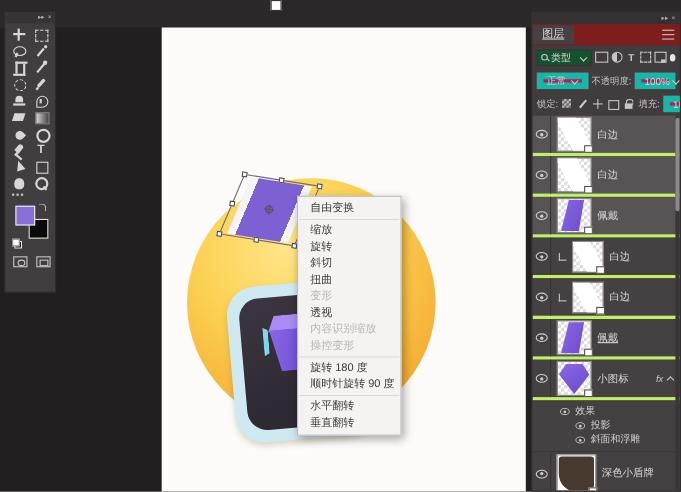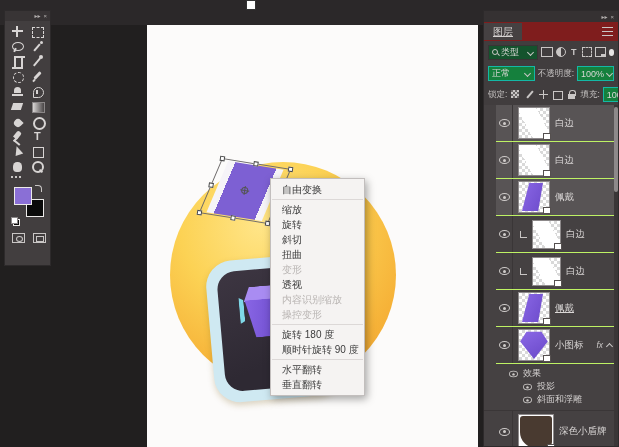--- a/index.html
+++ b/index.html
@@ -135,37 +135,37 @@
   .i-chev::before { content:""; position:absolute; left:1px; top:0; width:4px; height:4px; border-right:1px solid #c9c6c5; border-bottom:1px solid #c9c6c5; transform:rotate(45deg); }
   .fi { width:12px; height:13px; display:flex; align-items:center; justify-content:center; font-size:9px; color:#c9c6c5; position:relative; }
   .fi-img::before { content:""; width:10px; height:8px; border:1px solid #c9c6c5; }
   .fi-adj::before { content:""; width:8px; height:8px; border-radius:50%; background:linear-gradient(90deg,#c9c6c5 50%, transparent 50%); border:1px solid #c9c6c5; }
   .fi-type { font-weight:bold; }
   .fi-shape::before { content:""; width:8px; height:8px; border:1px dashed #c9c6c5; }
   .fi-smart::before { content:""; width:9px; height:8px; border:1px solid #c9c6c5; }
   .fi-smart::after { content:""; position:absolute; right:1px; bottom:2px; width:4px; height:3px; background:#c9c6c5; }
   .fi-pin { margin-left:auto; width:7px; height:7px; border-radius:50%; background:#e8e6e5; }
   .blend-row,.lock-row { height:21px; display:flex; align-items:center; padding:0 4px; gap:3px; }
-  .dd { height:15px; background:#15803d; border:1px solid #14b8a6; font-size:9px; display:flex; align-items:center; padding:0 3px; gap:2px; color:#dad7d6; }
+  .dd { height:15px; background:#be185d; border:6px solid #14b8a6; font-size:9px; display:flex; align-items:center; padding:0 3px; gap:2px; color:#dad7d6; }
   .dd-blend { width:60px; }
   .dd-small { width:37px; }
   .tiny-label { font-size:8.5px; color:#c4c1c0; white-space:nowrap; }
   .li { width:11px; height:11px; position:relative; flex:none; }
   .li-transp::before { content:""; position:absolute; left:1px; top:1px; width:8px; height:8px;
     background:linear-gradient(45deg,#c9c6c5 25%,transparent 25%,transparent 75%,#c9c6c5 75%),linear-gradient(45deg,#c9c6c5 25%,#6b6767 25%,#6b6767 75%,#c9c6c5 75%);
     background-size:4px 4px; background-position:0 0,2px 2px; }
   .li-brush::before { content:""; position:absolute; left:5px; top:1px; width:2px; height:9px; background:#c9c6c5; transform:rotate(40deg); }
   .li-move::before { content:""; position:absolute; left:5px; top:1px; width:1px; height:9px; background:#c9c6c5; }
   .li-move::after { content:""; position:absolute; left:1px; top:5px; width:9px; height:1px; background:#c9c6c5; }
   .li-board::before { content:""; position:absolute; left:1px; top:2px; width:8px; height:7px; border:1px solid #c9c6c5; }
   .li-lock::before { content:""; position:absolute; left:2px; top:5px; width:7px; height:5px; background:#c9c6c5; }
   .li-lock::after { content:""; position:absolute; left:3px; top:1px; width:5px; height:5px; border:1px solid #c9c6c5; border-bottom:none; border-radius:3px 3px 0 0; }
 
   .layer-list { flex:1; position:relative; overflow:hidden; background:#454142; }
-  .lrow { height:37px; display:flex; align-items:center; gap:5px; border-bottom:1px solid #bef264; background:#454142; padding-right:2px;margin-left:12px; }
+  .lrow { height:37px; display:flex; align-items:center; gap:5px; border-bottom:3px solid #bef264; background:#454142; padding-right:2px; }
   .lrow.selected { background:#585455; }
   .eyecell { width:17px; align-self:stretch; display:flex; align-items:center; justify-content:center; border-right:1px solid #3a3637; flex:none; }
   .i-eye { width:11px; height:8px; position:relative; }
   .i-eye::before { content:""; position:absolute; inset:0; border:1px solid #cfccct; border:1px solid #cfccca; border-radius:50%; }
   .i-eye::after { content:""; position:absolute; left:4px; top:2.5px; width:3px; height:3px; background:#cfccca; border-radius:50%; }
   .clip-mark { width:7px; height:7px; border-left:1px solid #c9c6c5; border-bottom:1px solid #c9c6c5; margin-left:2px; flex:none; }
   .thumb { width:32px; height:32px; position:relative; border:1px solid #8d898a; flex:none; overflow:visible;
     background-image:linear-gradient(45deg,#d9d9d9 25%,transparent 25%,transparent 75%,#d9d9d9 75%),linear-gradient(45deg,#d9d9d9 25%,#fff 25%,#fff 75%,#d9d9d9 75%);
     background-size:6px 6px; background-position:0 0,3px 3px; }
   .thumb.small { width:29px; height:29px; }

